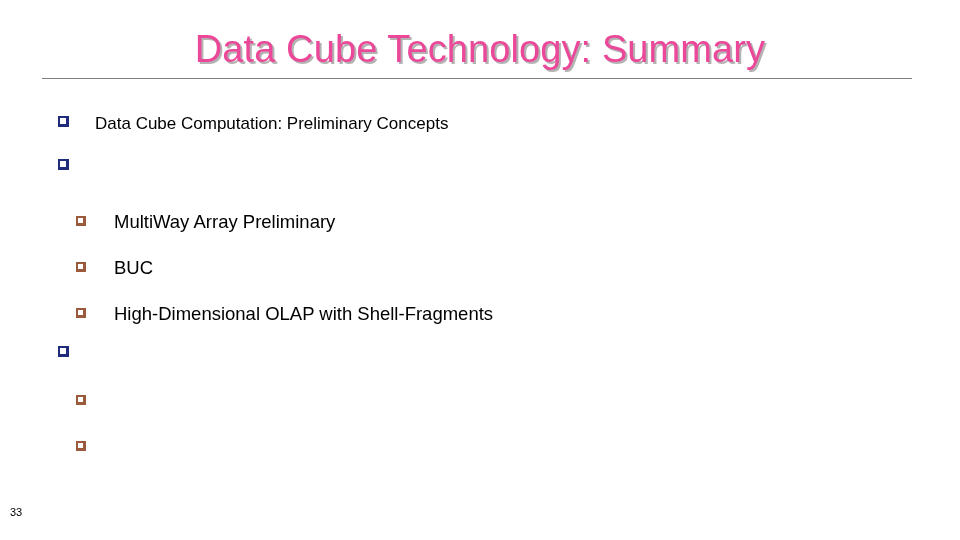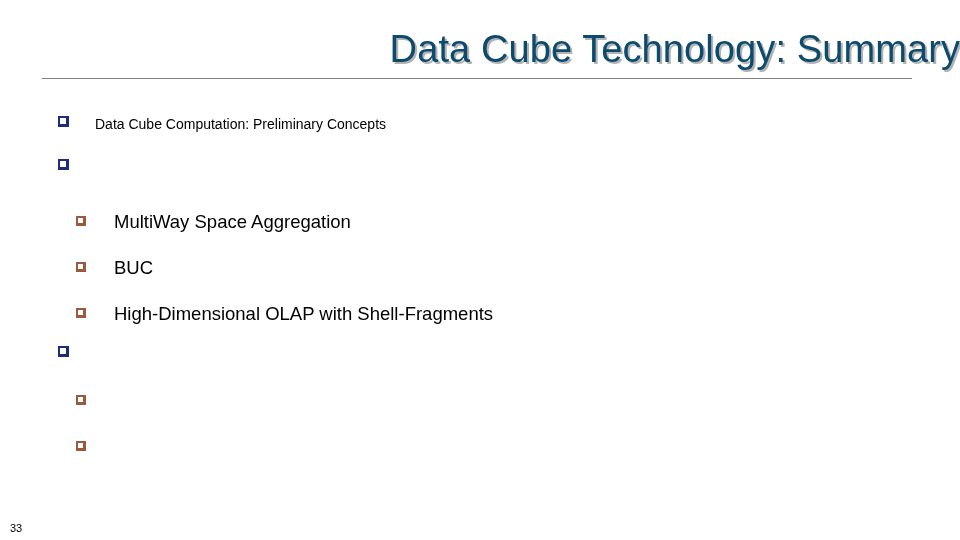--- a/index.html
+++ b/index.html
@@ -20,25 +20,25 @@
     background: #ffffff;
     overflow: hidden;
   }
 
   
   #slide-title {
     position: absolute;
     left: 0;
     top: 26px;
     width: 960px;
-    text-align: right;
+    text-align: center;
     font-size: 38px;
     line-height: 46px;
     font-weight: 400;
-    color: #0c4a6e;
+    color: #ec4899;
     letter-spacing: 0.1px;
     white-space: nowrap;
     text-shadow: 2px 2px 0 #b3b3b3;
   }
 
   
   #title-rule {
     position: absolute;
     left: 42px;
     top: 78px;
@@ -95,34 +95,34 @@
     border-right-width: 3px;
     border-bottom-width: 3px;
   }
 
   .bullet-text {
     color: #000000;
     white-space: nowrap;
   }
   .lvl1 .bullet-text {
     margin-left: 26px;
-    font-size: 14px;
+    font-size: 17px;
     line-height: 24px;
   }
   .lvl2 .bullet-text {
     margin-left: 28px;
     font-size: 18.5px;
     line-height: 23px;
   }
 
   
   #page-number {
     position: absolute;
     left: 10px;
-    top: 521px;
+    top: 505px;
     font-size: 11px;
     line-height: 14px;
     color: #000000;
   }
 </style>
 </head>
 <body>
 
 <div id="slide">
 
@@ -136,21 +136,21 @@
       <span class="bullet-marker"></span>
       <span class="bullet-text">Data Cube Computation: Preliminary Concepts</span>
     </div>
 
     <div class="bullet-row lvl1">
       <span class="bullet-marker"></span>
     </div>
 
     <div class="bullet-row lvl2">
       <span class="bullet-marker"></span>
-      <span class="bullet-text">MultiWay Space Aggregation</span>
+      <span class="bullet-text">MultiWay Array Preliminary</span>
     </div>
 
     <div class="bullet-row lvl2">
       <span class="bullet-marker"></span>
       <span class="bullet-text">BUC</span>
     </div>
 
     <div class="bullet-row lvl2">
       <span class="bullet-marker"></span>
       <span class="bullet-text">High-Dimensional OLAP with Shell-Fragments</span>

